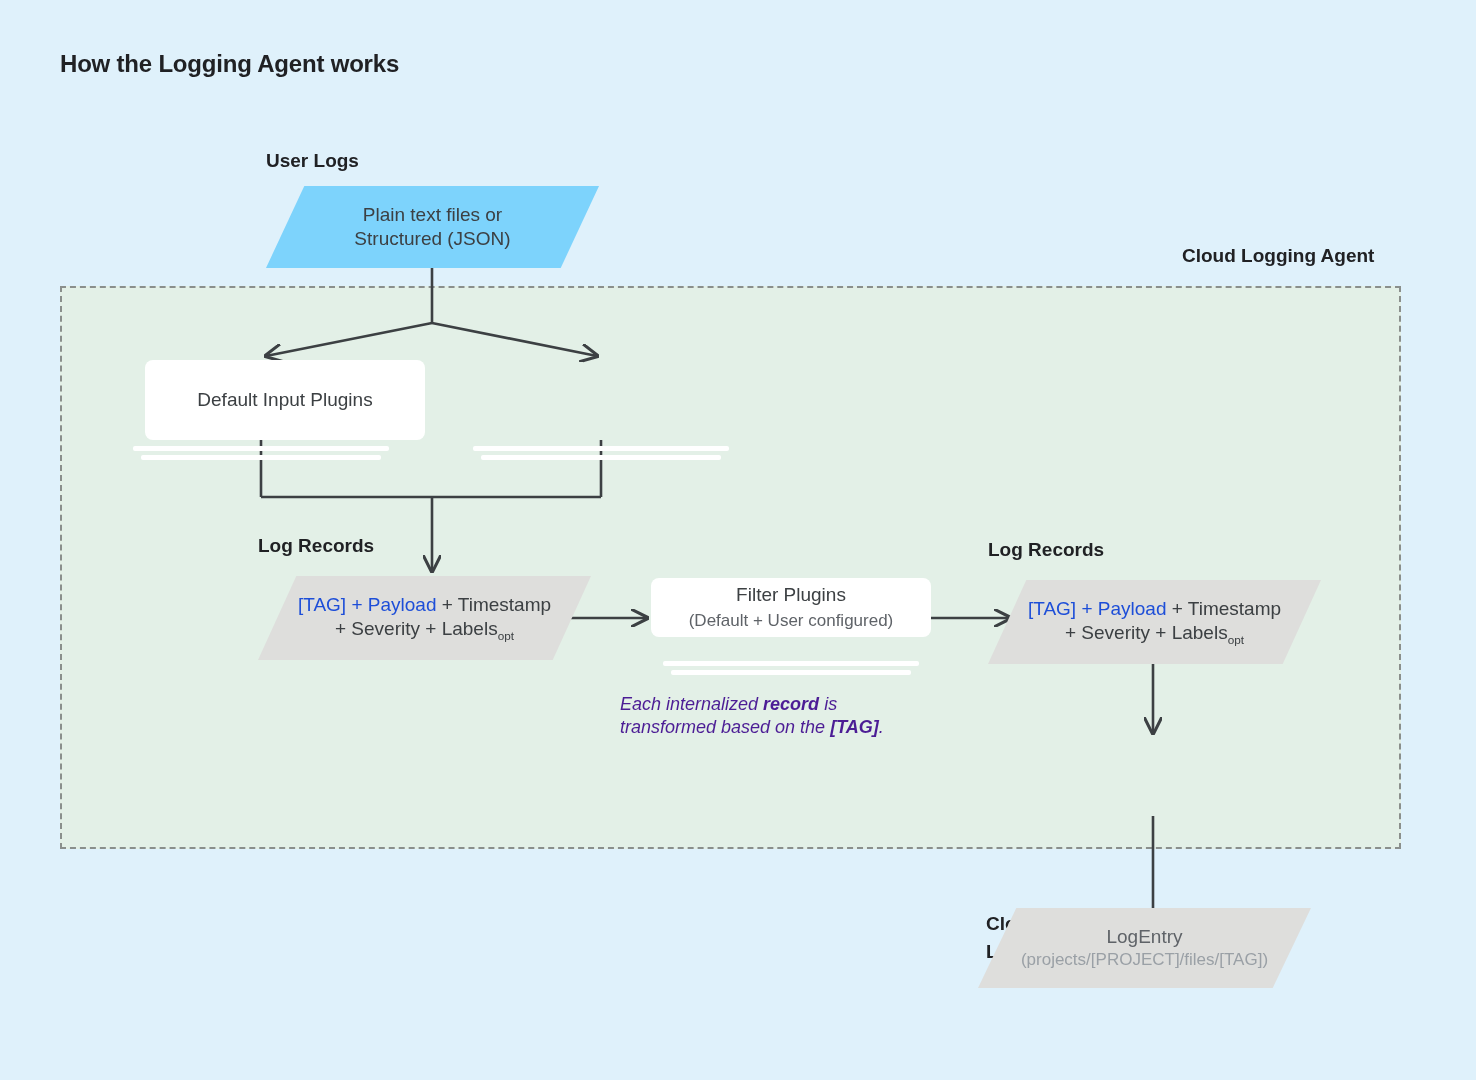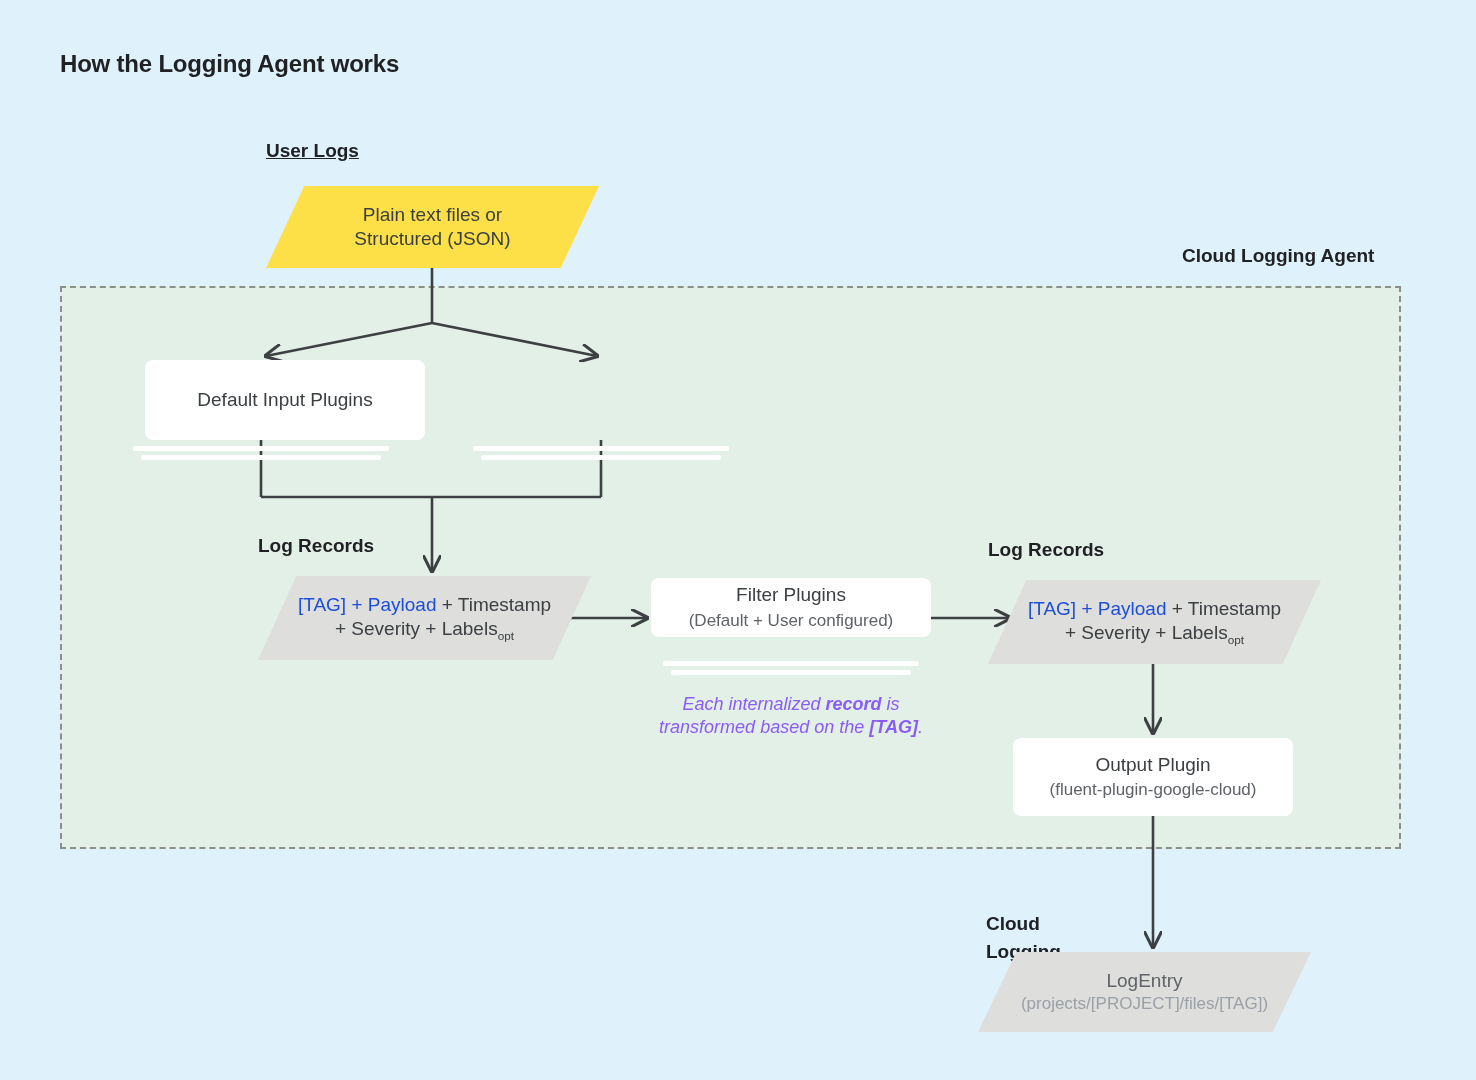--- a/index.html
+++ b/index.html
@@ -37,21 +37,21 @@
 
   
   .section-label {
     position: absolute;
     font-size: 19px;
     font-weight: 700;
     color: #202124;
     white-space: nowrap;
     line-height: 1.45;
   }
-  #label-user-logs     { left: 266px; top: 137px; text-decoration: underline; }
+  #label-user-logs     { left: 266px; top: 147px; }
   #label-agent         { left: 1182px; top: 242px; }
   #label-logrec-left   { left: 258px; top: 532px; }
   #label-logrec-right  { left: 988px; top: 536px; }
   #label-cloud-logging { left: 986px; top: 910px; }
 
   
   #agent-region {
     position: absolute;
     left: 60px;
     top: 286px;
@@ -89,21 +89,21 @@
   #para-userlogs {
     left: 266px; top: 186px; width: 333px; height: 82px;
   }
   #para-logrec-left {
     left: 258px; top: 576px; width: 333px; height: 84px;
   }
   #para-logrec-right {
     left: 988px; top: 580px; width: 333px; height: 84px;
   }
   #para-logentry {
-    left: 978px; top: 952px; width: 333px; height: 80px;
+    left: 978px; top: 908px; width: 333px; height: 80px;
   }
   #para-logentry .line1 { font-size: 19px; color: #5f6368; }
   #para-logentry .line2 { font-size: 17px; color: #9aa0a6; }
 
   .rich { white-space: nowrap; }
   .rich b { font-weight: 400; color: #1d4ed8; }
   .sub { font-size: 0.62em; vertical-align: sub; }
 
   
   .card {
@@ -148,24 +148,24 @@
   #stack-filter-2 { left: 671px; top: 670px; width: 240px; height: 5px; }
 
   #card-output { left: 1013px; top: 738px; width: 280px; height: 78px; }
 
   
   #caption {
     position: absolute;
     left: 620px;
     top: 693px;
     width: 342px;
-    text-align: center;
+    text-align: left;
     font-size: 18px;
     font-style: italic;
-    color: #8b5cf6;
+    color: #4c1d95;
     line-height: 1.3;
   }
   #caption b { font-weight: 700; }
 
   
   #wires {
     position: absolute;
     left: 0; top: 0;
     width: 1476px;
     height: 1080px;
@@ -210,21 +210,21 @@
       <path d="M 568 618 L 647 618" marker-end="url(#arrow)"></path>
 
       <path d="M 931 618 L 1010 618" marker-end="url(#arrow)"></path>
 
       <path d="M 1153 664 L 1153 733" marker-end="url(#arrow)"></path>
 
       <path d="M 1153 816 L 1153 947" marker-end="url(#arrow)"></path>
     </g>
   </svg>
 
-  <div class="para" id="para-userlogs" style="background: #fde047;">
+  <div class="para" id="para-userlogs" style="background: #7dd3fc;">
     <div class="line1">Plain text files or</div>
     <div class="line1">Structured (JSON)</div>
   </div>
 
   <div class="stack1" id="stack-default-1"></div>
   <div class="stack2" id="stack-default-2"></div>
   <div class="card" id="card-default">
     <div class="line1">Default Input Plugins</div>
   </div>
 
@@ -243,23 +243,19 @@
     <div class="line2">(Default + User configured)</div>
   </div>
 
   <div id="caption">Each internalized <b>record</b> is<br>transformed based on the <b>[TAG]</b>.</div>
 
   <div class="para" id="para-logrec-right" style="background: rgb(222, 222, 220);">
     <div class="line1 rich"><b>[TAG] + Payload</b> + Timestamp</div>
     <div class="line1 rich">+ Severity + Labels<span class="sub">opt</span></div>
   </div>
 
-  <div class="card" id="card-output">
-    <div class="line1">Output Plugin</div>
-    <div class="line2">(fluent-plugin-google-cloud)</div>
-  </div>
 
   <div class="para" id="para-logentry" style="background: rgb(222, 222, 220);">
     <div class="line1">LogEntry</div>
     <div class="line2">(projects/[PROJECT]/files/[TAG])</div>
   </div>
 
 </div>
 
 </body></html>

